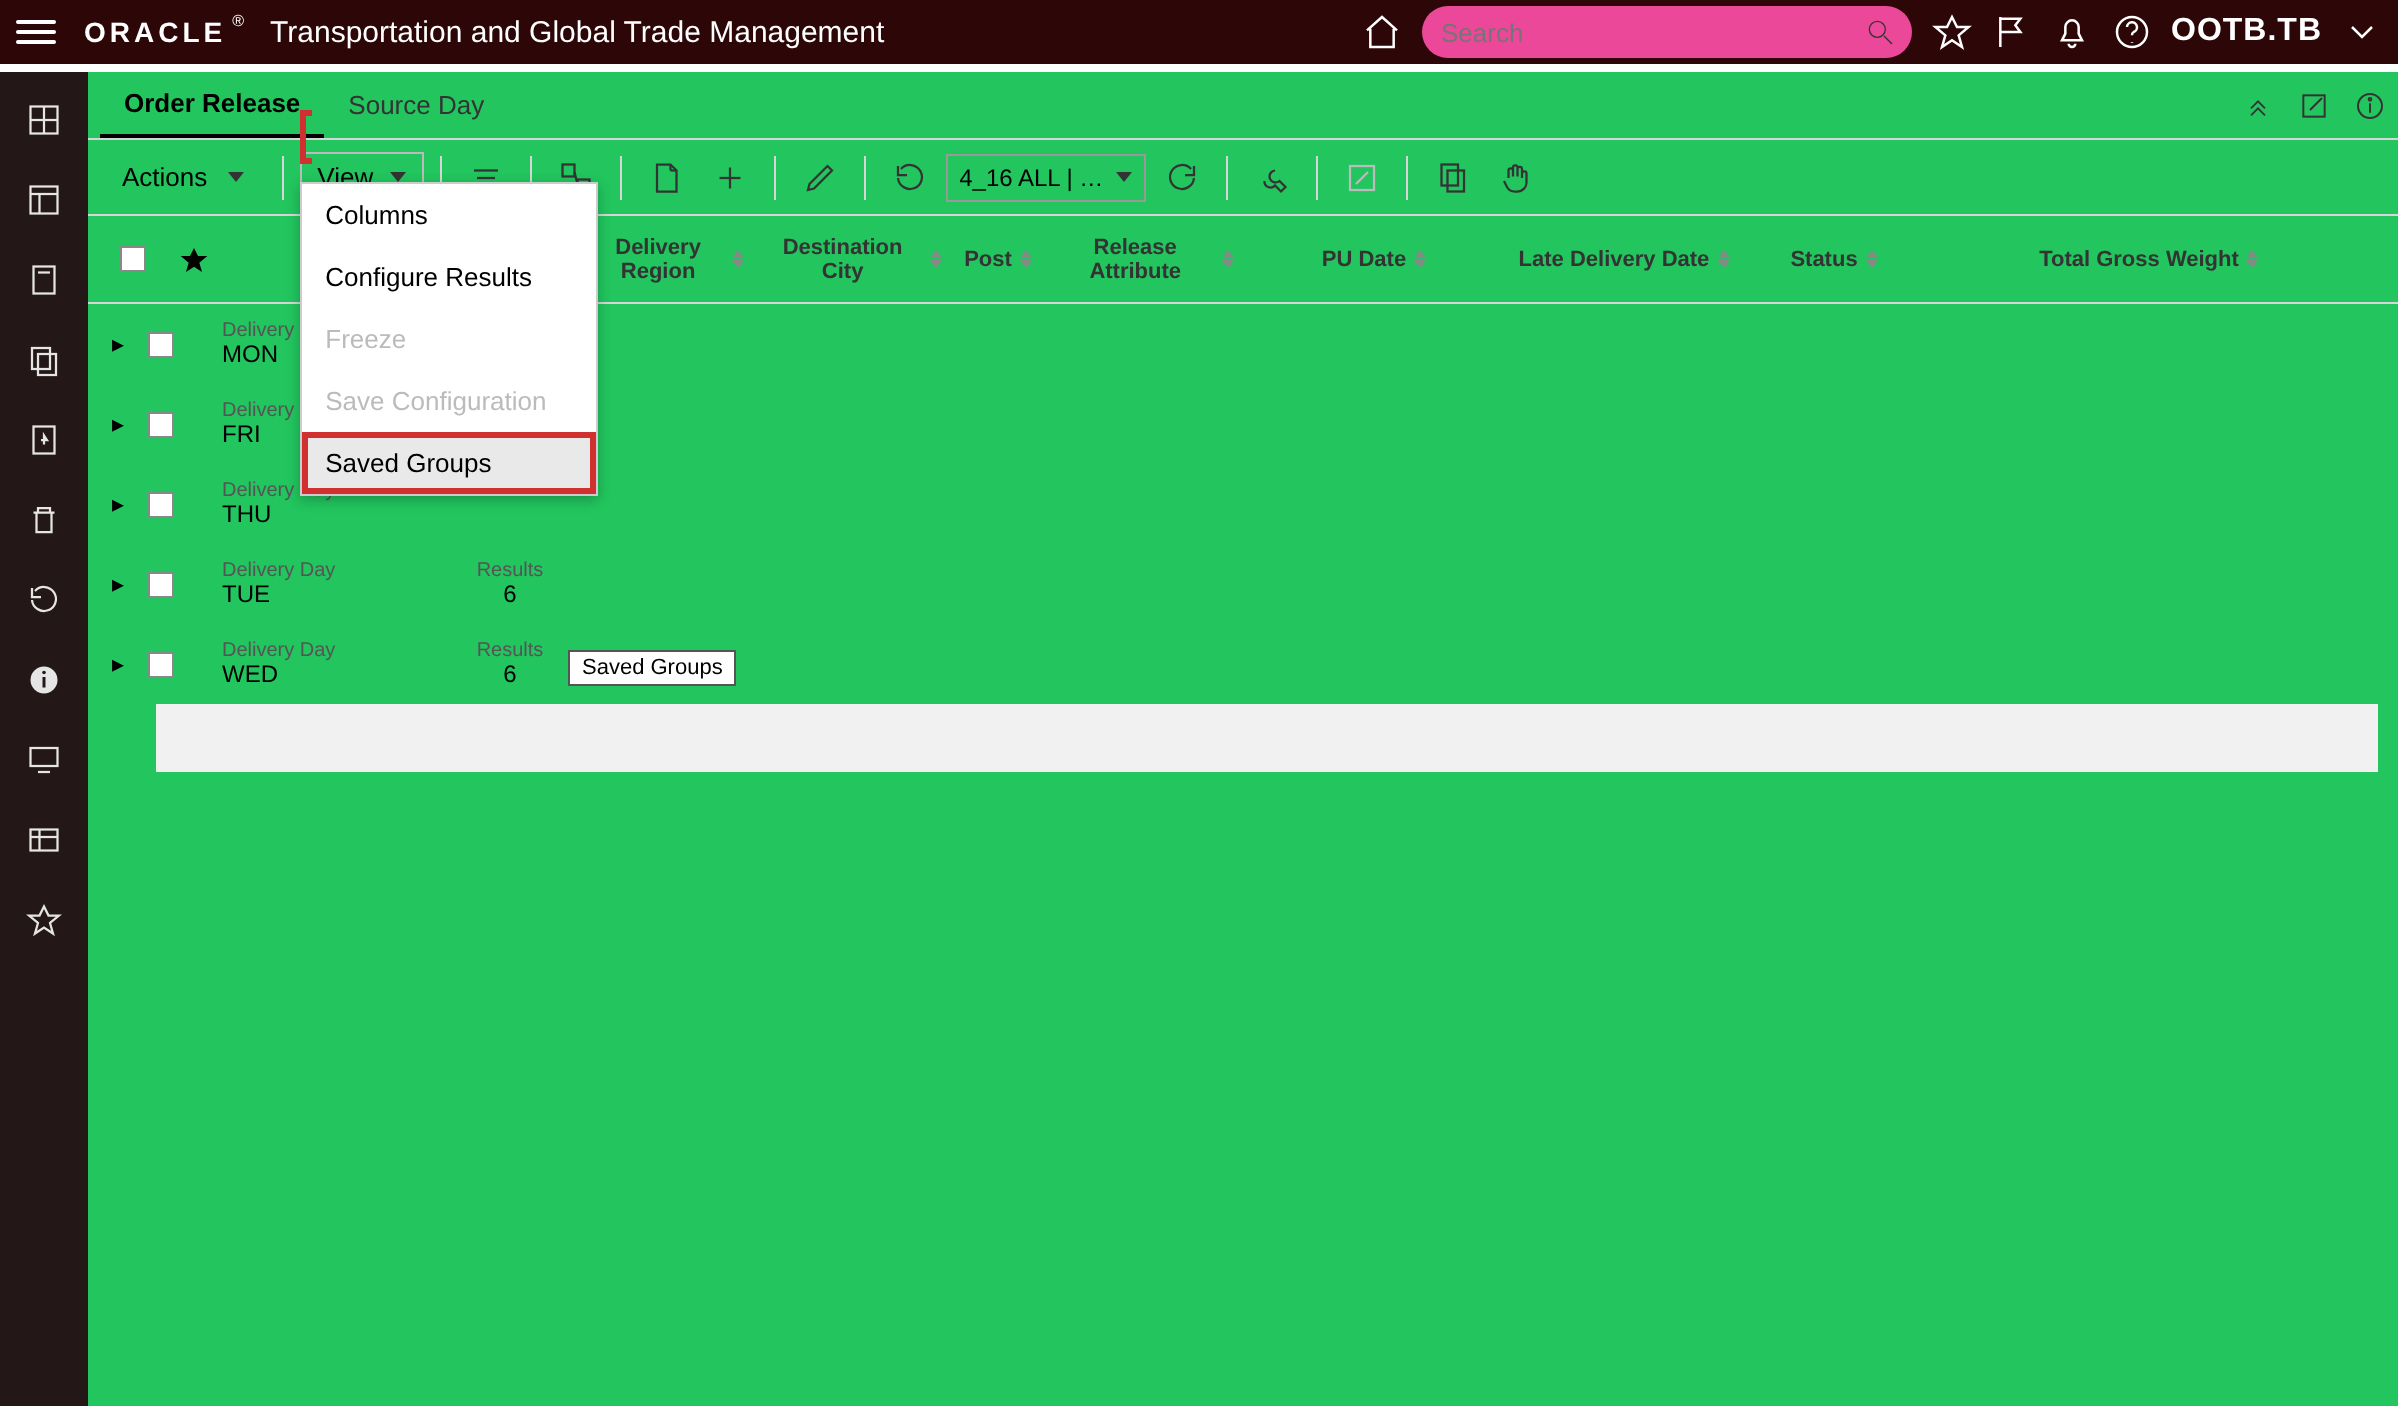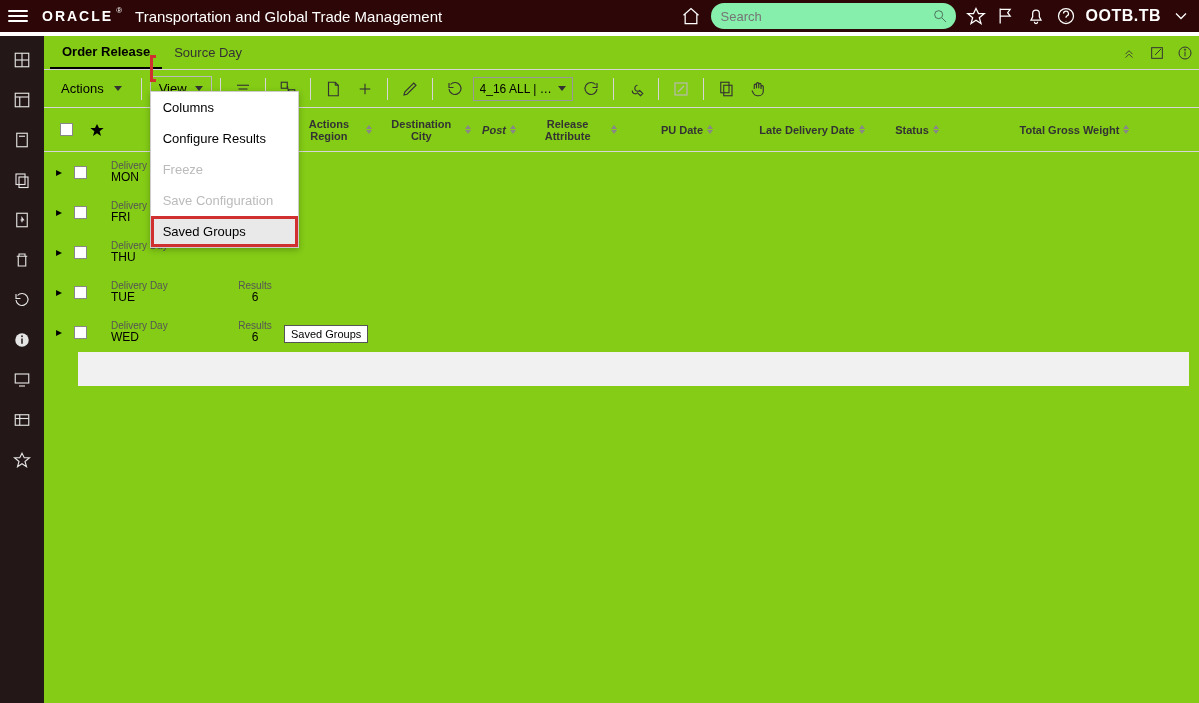--- a/index.html
+++ b/index.html
@@ -22,39 +22,39 @@
     background: var(--header-bg); color: var(--header-text);
     display:flex; align-items:center; padding:0 8px;
   }
   .hamburger { display:flex; flex-direction:column; justify-content:center; gap:3px; width:20px; height:20px; cursor:pointer; margin-right:14px;}
   .hamburger span { display:block; height:2px; background:#fff; border-radius:1px;}
   .brand { display:flex; align-items:center; gap:8px; }
   .brand .ologo { font-weight:bold; letter-spacing:2px; font-size:14px; }
   .brand .regmark { font-size:8px; position:relative; top:-6px; left:-5px;}
   .brand .title { font-size:15px; }
   .top-right { margin-left:auto; display:flex; align-items:center; gap:10px; }
-  .search-wrap { display:flex; align-items:center; background:#86efac; border-radius:18px; height:26px; width:245px; padding:0 8px; }
+  .search-wrap { display:flex; align-items:center; background:#ec4899; border-radius:18px; height:26px; width:245px; padding:0 8px; }
   .search-wrap input { flex:1; border:none; outline:none; font-size:13px; background:transparent; color:#333;}
   .top-icon { width:20px; height:20px; display:flex; align-items:center; justify-content:center; cursor:pointer; }
   .top-icon svg { stroke:#fff; fill:none; stroke-width:1.5; }
   .username { font-size:16px; font-weight:bold; letter-spacing:.5px; }
 
   
   .sidebar {
     position:absolute; top:36px; bottom:0; left:0; width:44px;
     background: var(--sidebar-bg);
     display:flex; flex-direction:column; align-items:center; padding-top:14px; gap:20px;
   }
   .side-icon { width:20px; height:20px; color:#e6e5e5; cursor:pointer; display:flex; align-items:center; justify-content:center;}
   .side-icon svg { stroke:#e6e5e5; fill:none; stroke-width:1.5;}
 
   
   .main {
     position:absolute; top:36px; bottom:0; left:44px; right:0;
-    background:#84cc16; display:flex; flex-direction:column;
+    background:#22c55e; display:flex; flex-direction:column;
   }
 
   
   .tabsrow {
     height:34px; border-bottom:1px solid var(--border-color);
     display:flex; align-items:stretch; padding:0 6px; position:relative;
   }
   .tab-item { padding:0 12px; font-size:13px; display:flex; align-items:center; cursor:pointer; color:#333; }
   .tab-item.active { border-bottom:2px solid var(--tab-active-border); font-weight:bold; color:#000;}
   .tabs-right { position:absolute; right:6px; top:0; bottom:0; display:flex; align-items:center; gap:12px;}
@@ -122,21 +122,21 @@
   .view-anchor { position:relative; }
 
   
   .disabled-icon svg { stroke:#bbb !important; }
 
   
   .grayblock { margin-left:34px; margin-right:10px; height:34px; background:#f1f1f1; }
 
   
   .w-chk{width:24px;} .w-star{width:38px;} .w-gap{width:146px;}
-  .w-delr{width:86px;} .w-dest{width:100px;} .w-post{width:46px;font-style:italic;}
+  .w-delr{width:86px;} .w-dest{width:100px;} .w-post{width:46px;}
   .w-attr{width:100px;} .w-pu{width:130px;} .w-late{width:120px;}
   .w-stat{width:90px;} .w-tot{flex:1; justify-content:flex-end; text-align:right;}
 
 </style>
 </head>
 <body>
 
 <div class="topbar">
   <div class="hamburger">
     <span></span>
@@ -395,21 +395,21 @@
         <svg viewBox="0 0 24 24" width="16" height="16" fill="#000">
           <polygon points="12,3 15,9 22,9 16,14 18,21 12,17 6,21 8,14 2,9 9,9"></polygon>
         </svg>
       </div>
     <div class="cell w-gap"></div>
     <div class="cell" style="width:30px; justify-content:flex-start;">
         <span>ery</span>
         <span class="sort"></span>
       </div>
     <div class="cell w-delr">
-        <span>Actions Region</span>
+        <span>Delivery Region</span>
         <span class="sort"></span>
       </div>
     <div class="cell w-dest">
         <span>Destination City</span>
         <span class="sort"></span>
       </div>
     <div class="cell w-post">
         <span>Post</span>
         <span class="sort"></span>
       </div>

